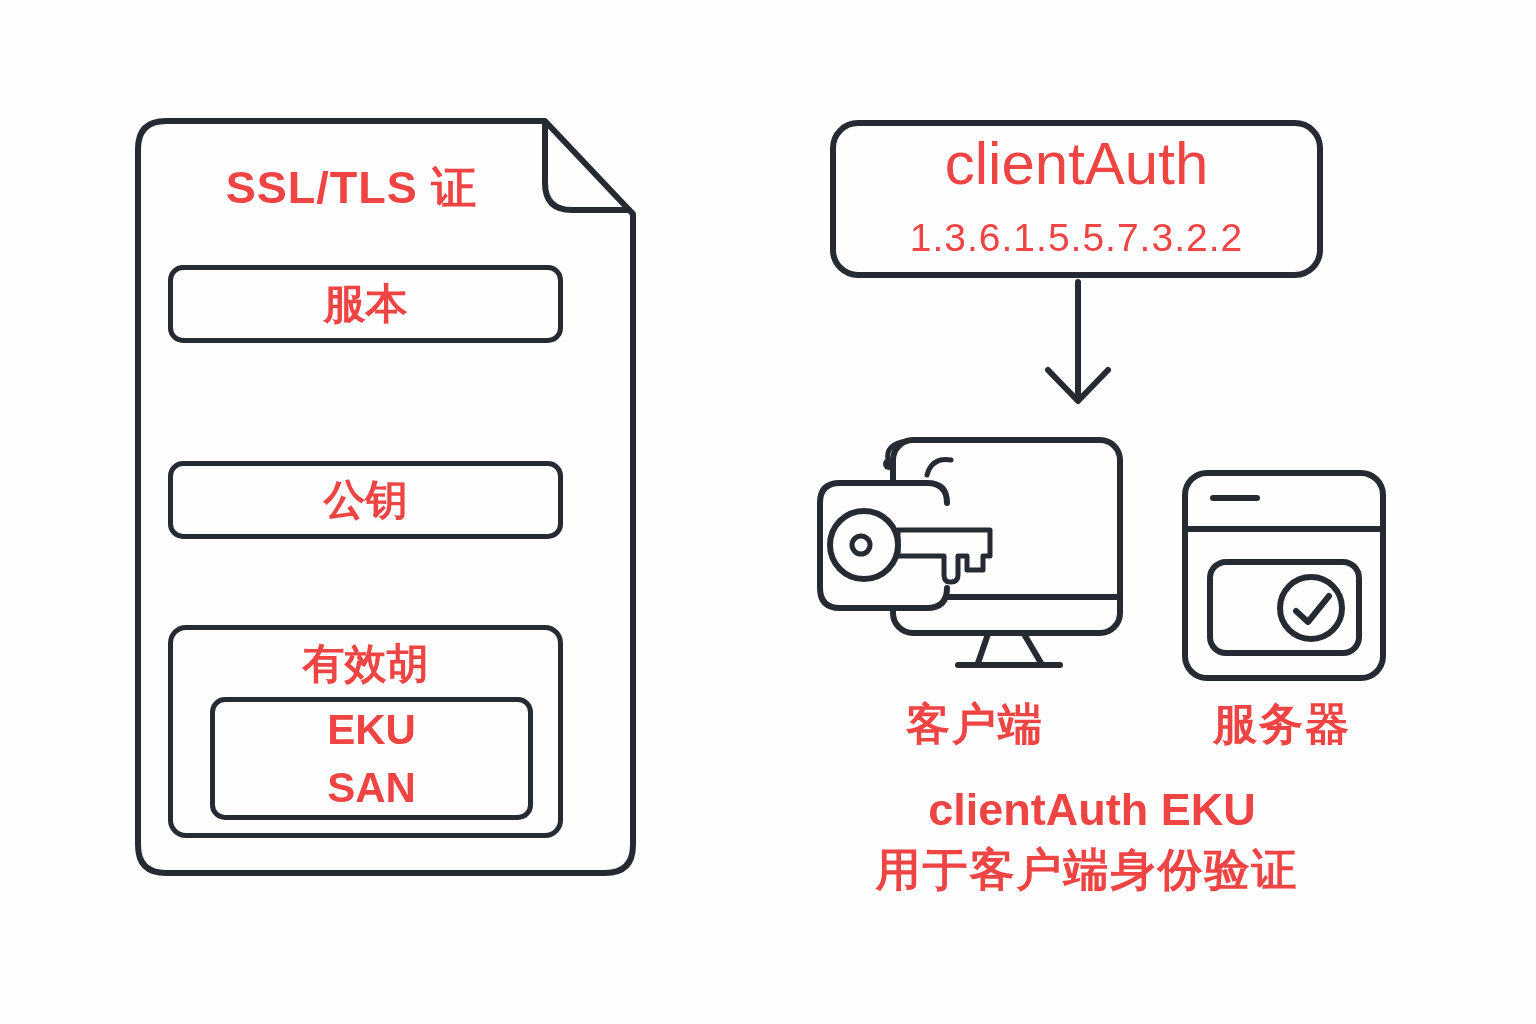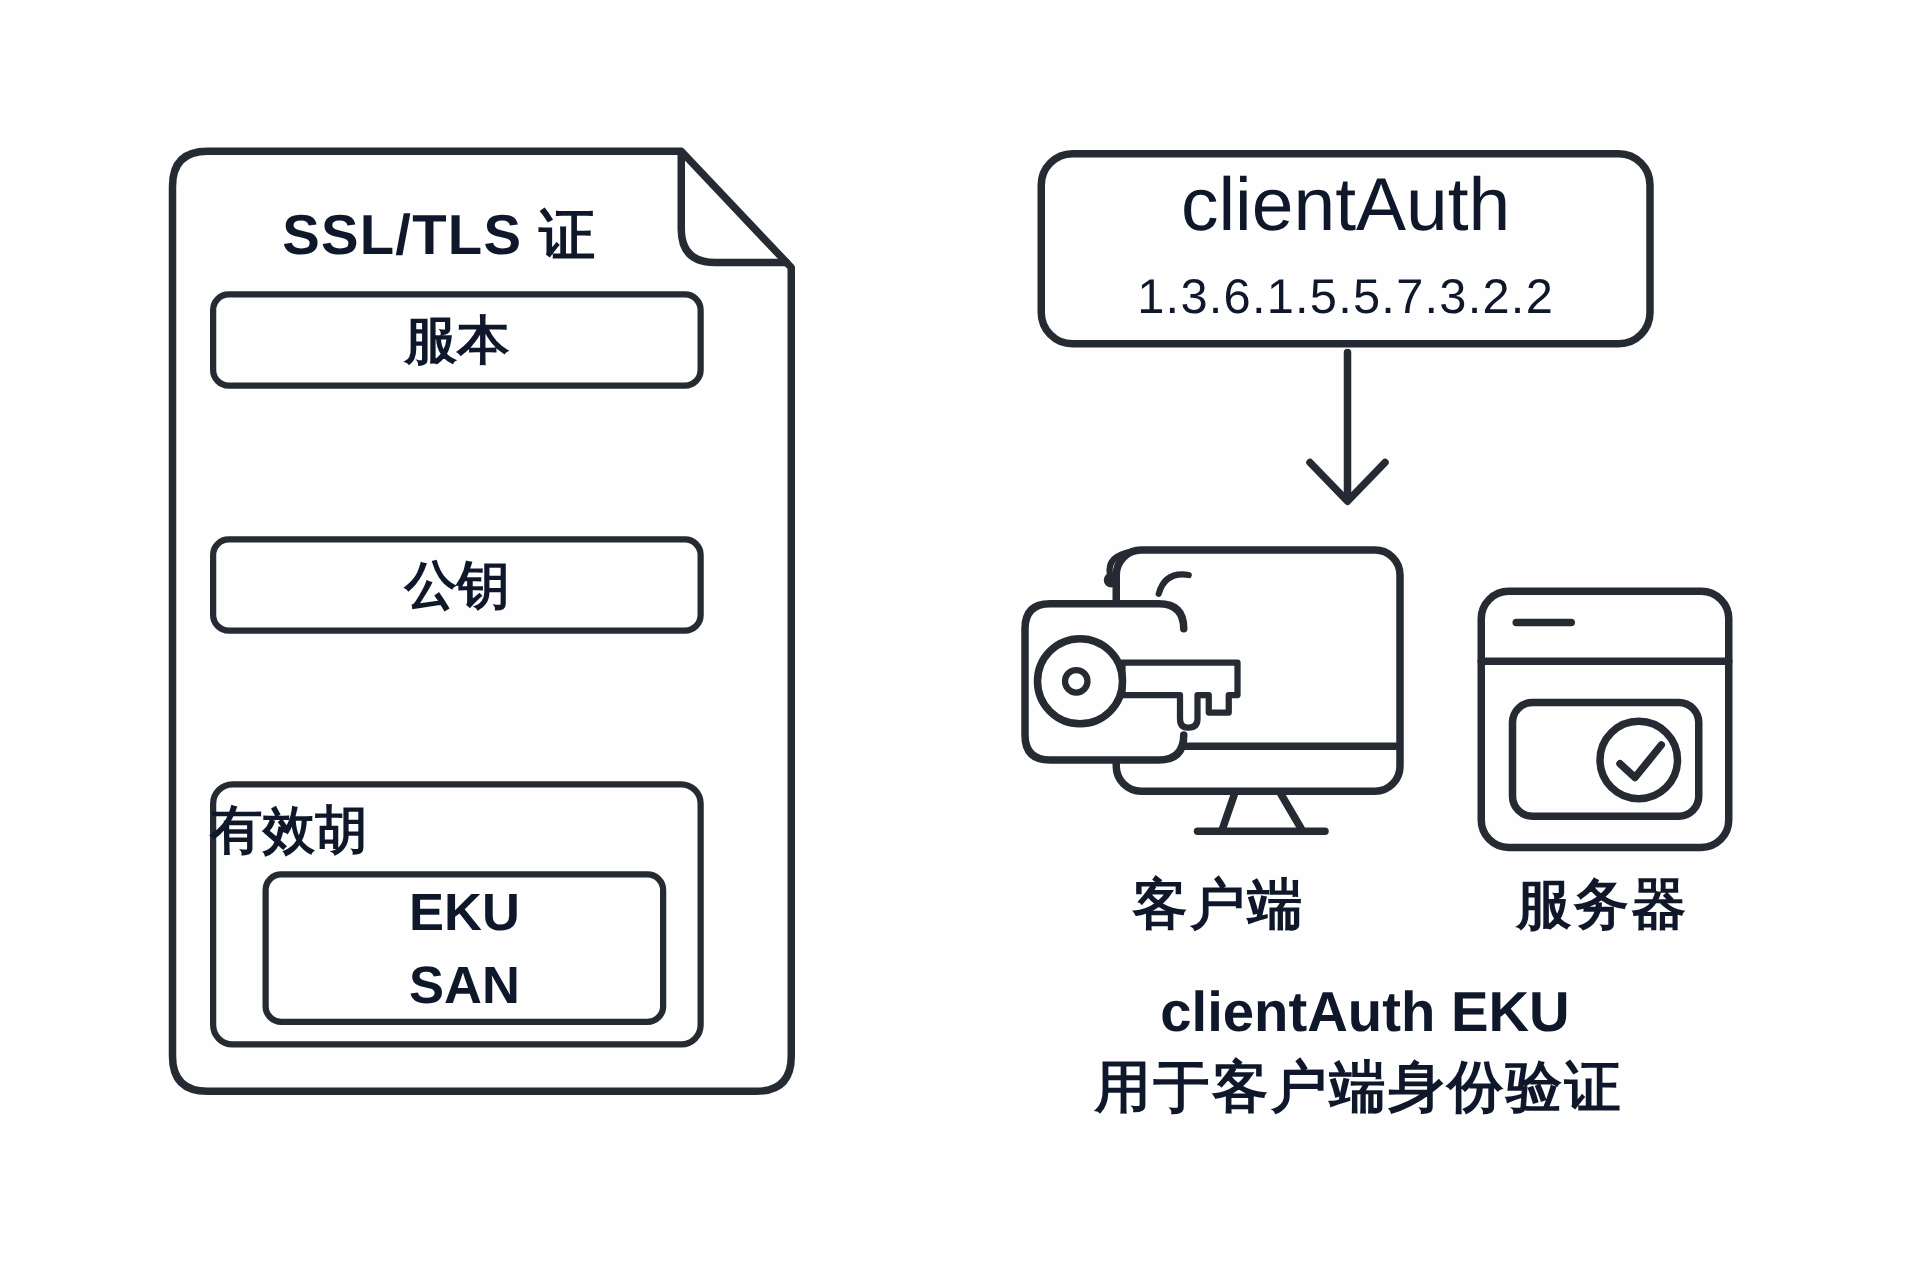--- a/index.html
+++ b/index.html
@@ -1,35 +1,35 @@
 <!DOCTYPE html>
 <html><head>
 <meta charset="utf-8">
 <style>
   html,body{margin:0;padding:0;background:#ffffff;}
   .canvas{
     position:relative;width:1536px;height:1024px;background:#fefefe;overflow:hidden;
-    font-family:"Liberation Sans","DejaVu Sans",sans-serif;color:#0f172a;
+    font-family:"Liberation Sans","DejaVu Sans",sans-serif;color:#ef4444;
   }
   .abs{position:absolute;}
   svg.layer{position:absolute;left:0;top:0;width:1536px;height:1024px;}
   .stroke{fill:none;stroke:#262b33;stroke-width:6;stroke-linecap:round;stroke-linejoin:round;}
   .stroke-fill{fill:#fefefe;stroke:#262b33;stroke-width:6;stroke-linecap:round;stroke-linejoin:round;}
   .thin{stroke-width:5;}
   .doc-title{left:138px;top:158px;width:427px;text-align:center;font-size:45px;font-weight:600;letter-spacing:1px;}
   .field-box{
     left:168px;width:395px;height:78px;border:5px solid #262b33;border-radius:15px;
     box-sizing:border-box;display:flex;align-items:center;justify-content:center;
-    font-size:42px;font-weight:600;background:#fefefe;
+    font-size:42px;font-weight:600;background:#fefefe;margin-top:32px;
   }
   .validity-box{
     left:168px;top:625px;width:395px;height:213px;border:5px solid #262b33;border-radius:18px;
     box-sizing:border-box;background:#fefefe;
   }
-  .validity-label{left:168px;top:636px;width:395px;text-align:left;font-size:42px;font-weight:600;}
+  .validity-label{left:168px;top:636px;width:395px;text-align:center;font-size:42px;font-weight:600;}
   .ext-box{
     left:210px;top:697px;width:323px;height:123px;border:5px solid #262b33;border-radius:15px;
     box-sizing:border-box;display:flex;flex-direction:column;align-items:center;justify-content:center;
     font-size:42px;font-weight:600;line-height:58px;background:#fefefe;
   }
   .doc-caption{left:138px;top:898px;width:480px;text-align:center;font-size:46px;font-weight:600;letter-spacing:2px;}
   .oid-box{
     left:830px;top:120px;width:493px;height:158px;border:6px solid #262b33;border-radius:28px;
     box-sizing:border-box;display:flex;flex-direction:column;align-items:center;justify-content:center;
     background:#fefefe;

